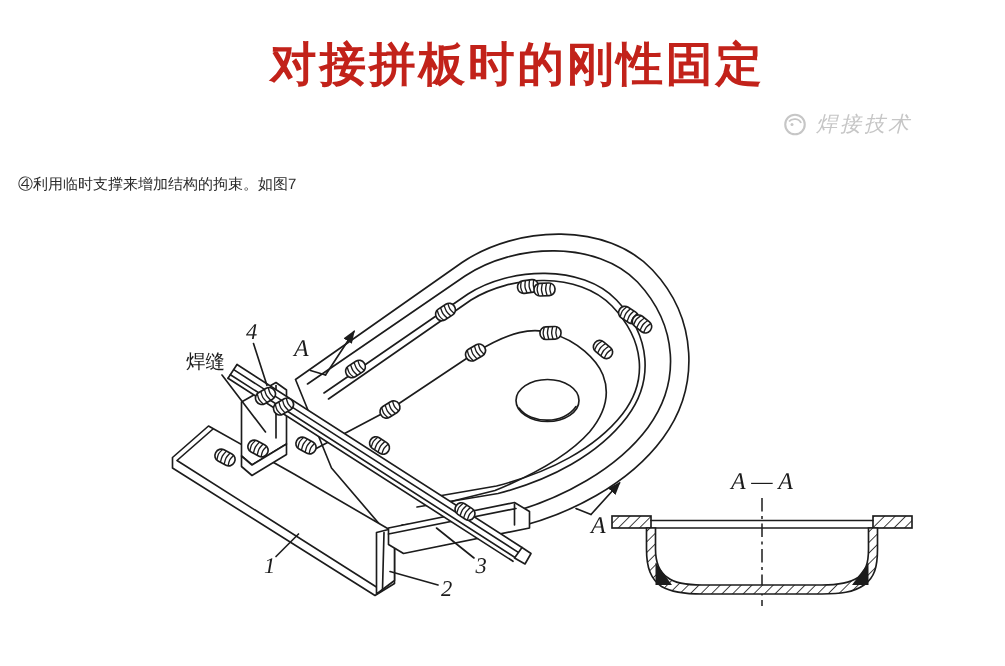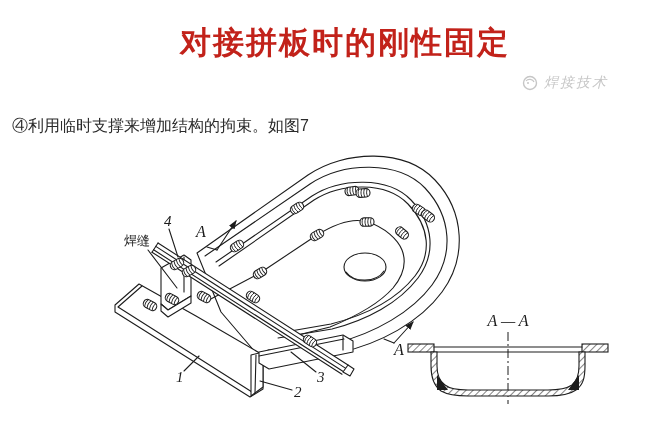--- a/index.html
+++ b/index.html
@@ -4,21 +4,21 @@
 <style>
   html,body{margin:0;padding:0;background:#fff;}
   .page{position:relative;width:670px;height:444px;background:#ffffff;overflow:hidden;
         font-family:"Liberation Sans",sans-serif;padding-left:20px;}
   .title{position:absolute;top:22px;left:0;width:100%;margin:0;text-align:center;
          font-family:"Liberation Serif",serif;font-weight:bold;font-size:31px;
          letter-spacing:2px;color:#c2221a;}
   .watermark{position:absolute;top:74px;left:521px;display:flex;align-items:center;
              gap:5px;color:#c6c6c6;font-size:14px;letter-spacing:2px;font-style:italic;}
   .watermark svg{display:block;}
-  .caption{position:absolute;top:116px;left:12px;margin:0;font-size:16px;color:#2b2b2b;}
+  .caption{position:absolute;top:116px;left:12px;margin:0;font-size:10px;color:#2b2b2b;}
   svg.figure{position:absolute;left:0;top:0;width:670px;height:444px;}
   .ink{stroke:#1c1c1c;fill:none;stroke-width:1.1;stroke-linecap:round;stroke-linejoin:round;}
   .inkfill{stroke:#1c1c1c;fill:#ffffff;stroke-width:1.1;stroke-linejoin:round;}
   .lbl-cn{font-family:"Liberation Sans",sans-serif;font-size:13px;fill:#1c1c1c;}
   .lbl-num{font-family:"Liberation Serif",serif;font-style:italic;font-size:15px;fill:#1c1c1c;}
   .lbl-sec{font-family:"Liberation Serif",serif;font-style:italic;font-size:16px;fill:#1c1c1c;}
 </style>
 </head>
 <body>
 

